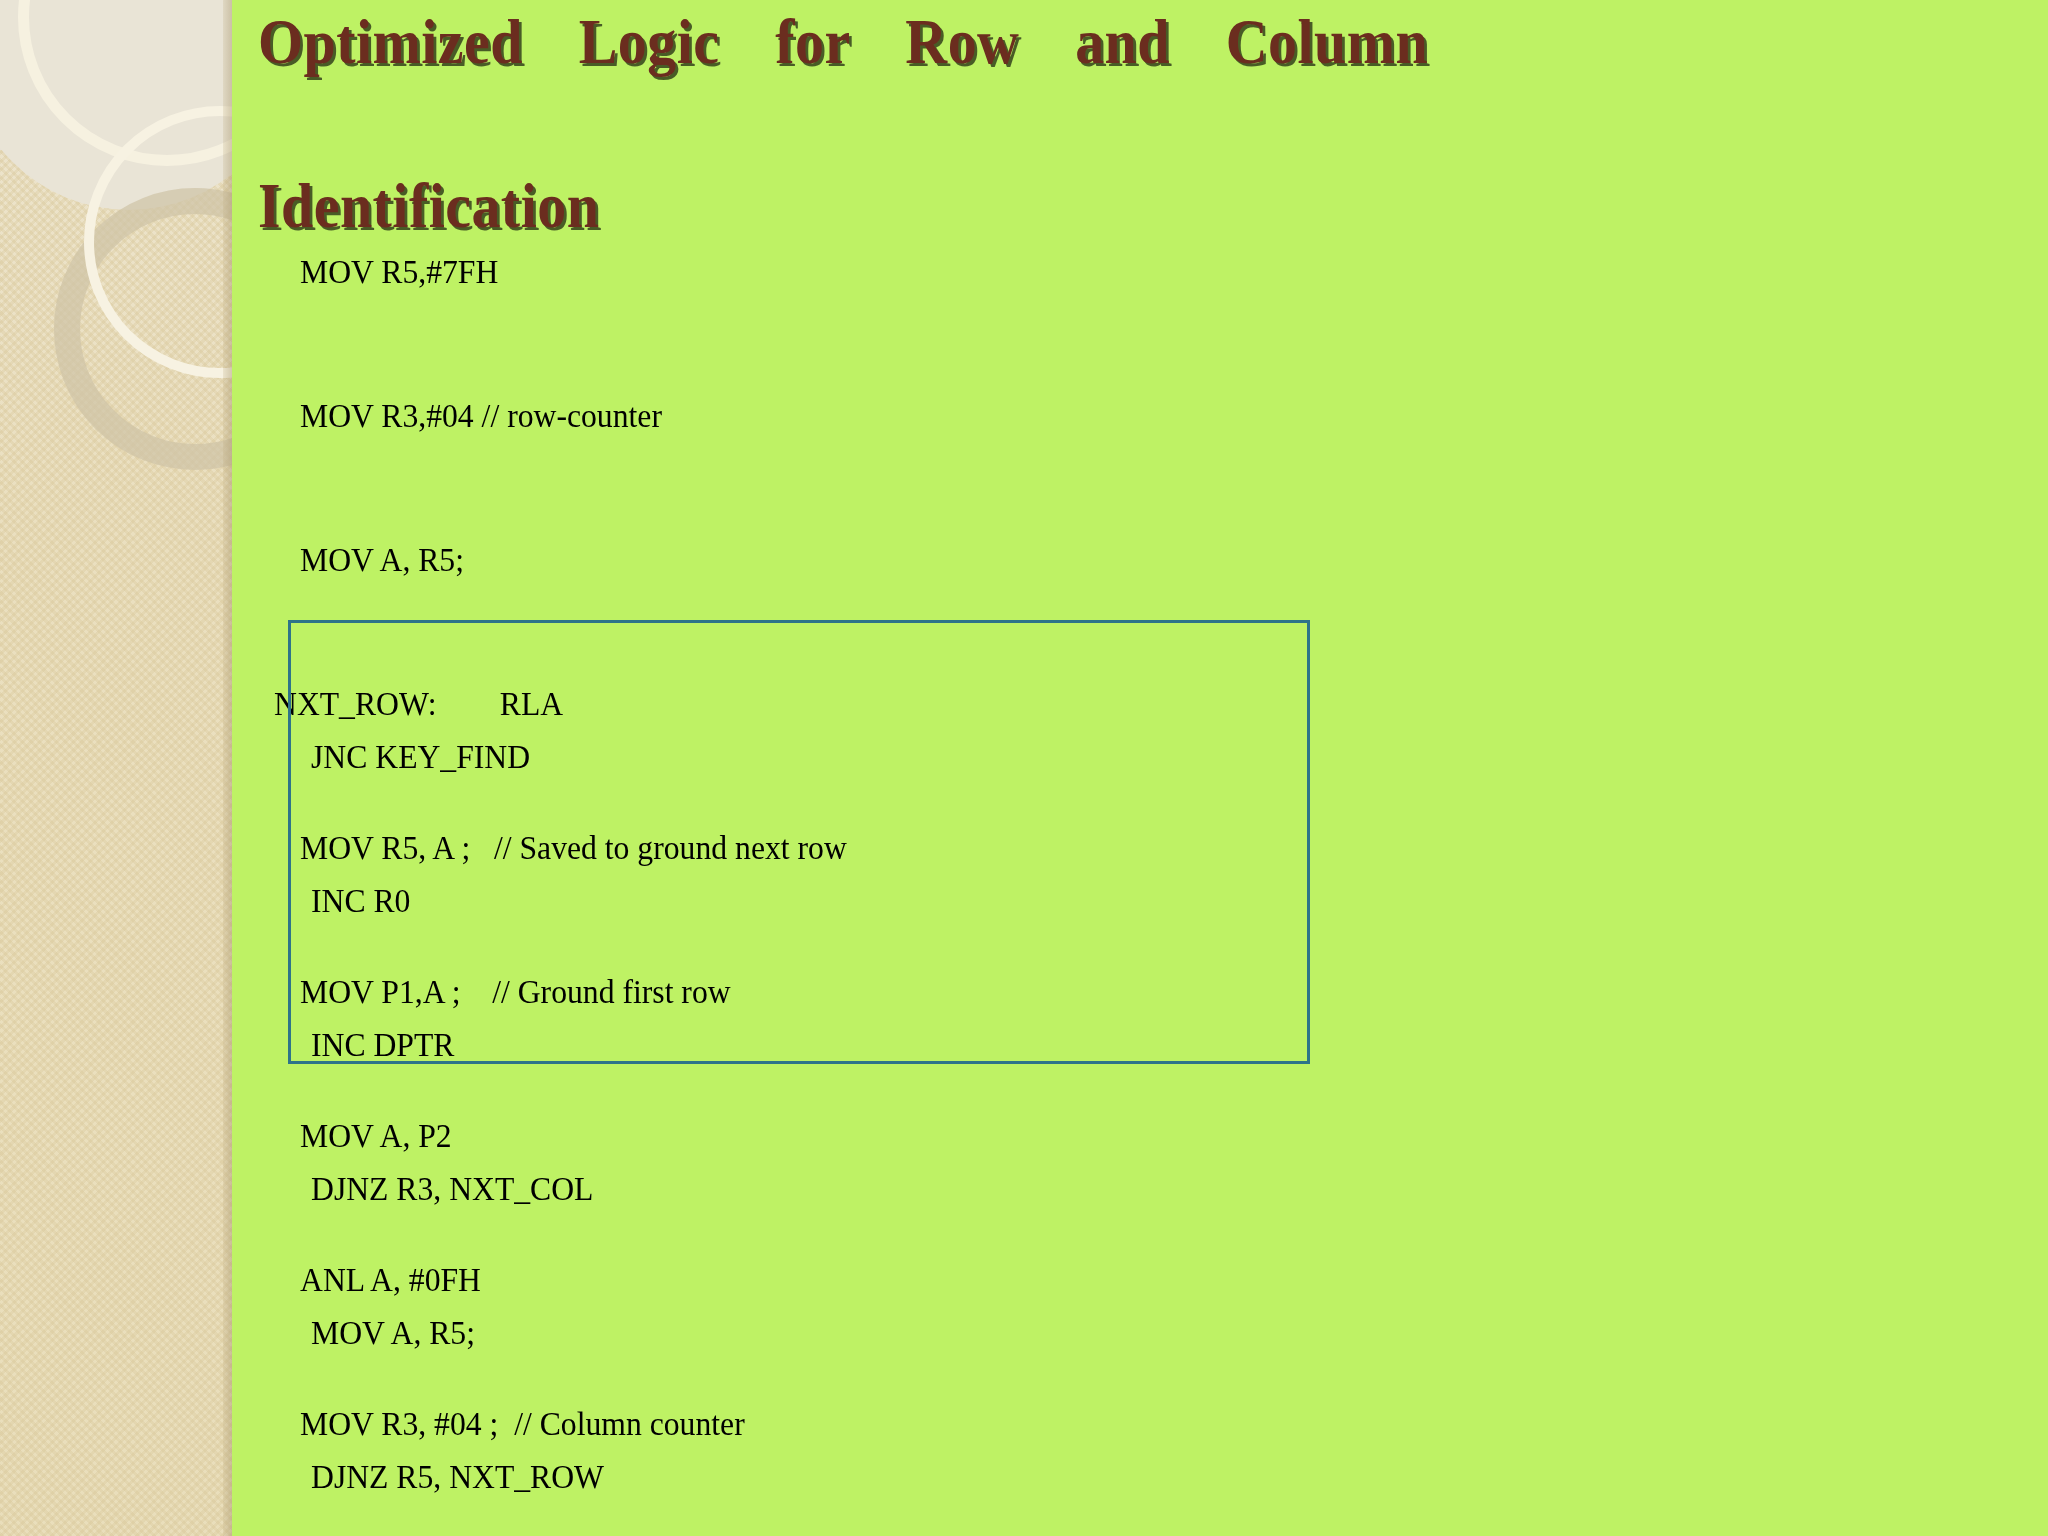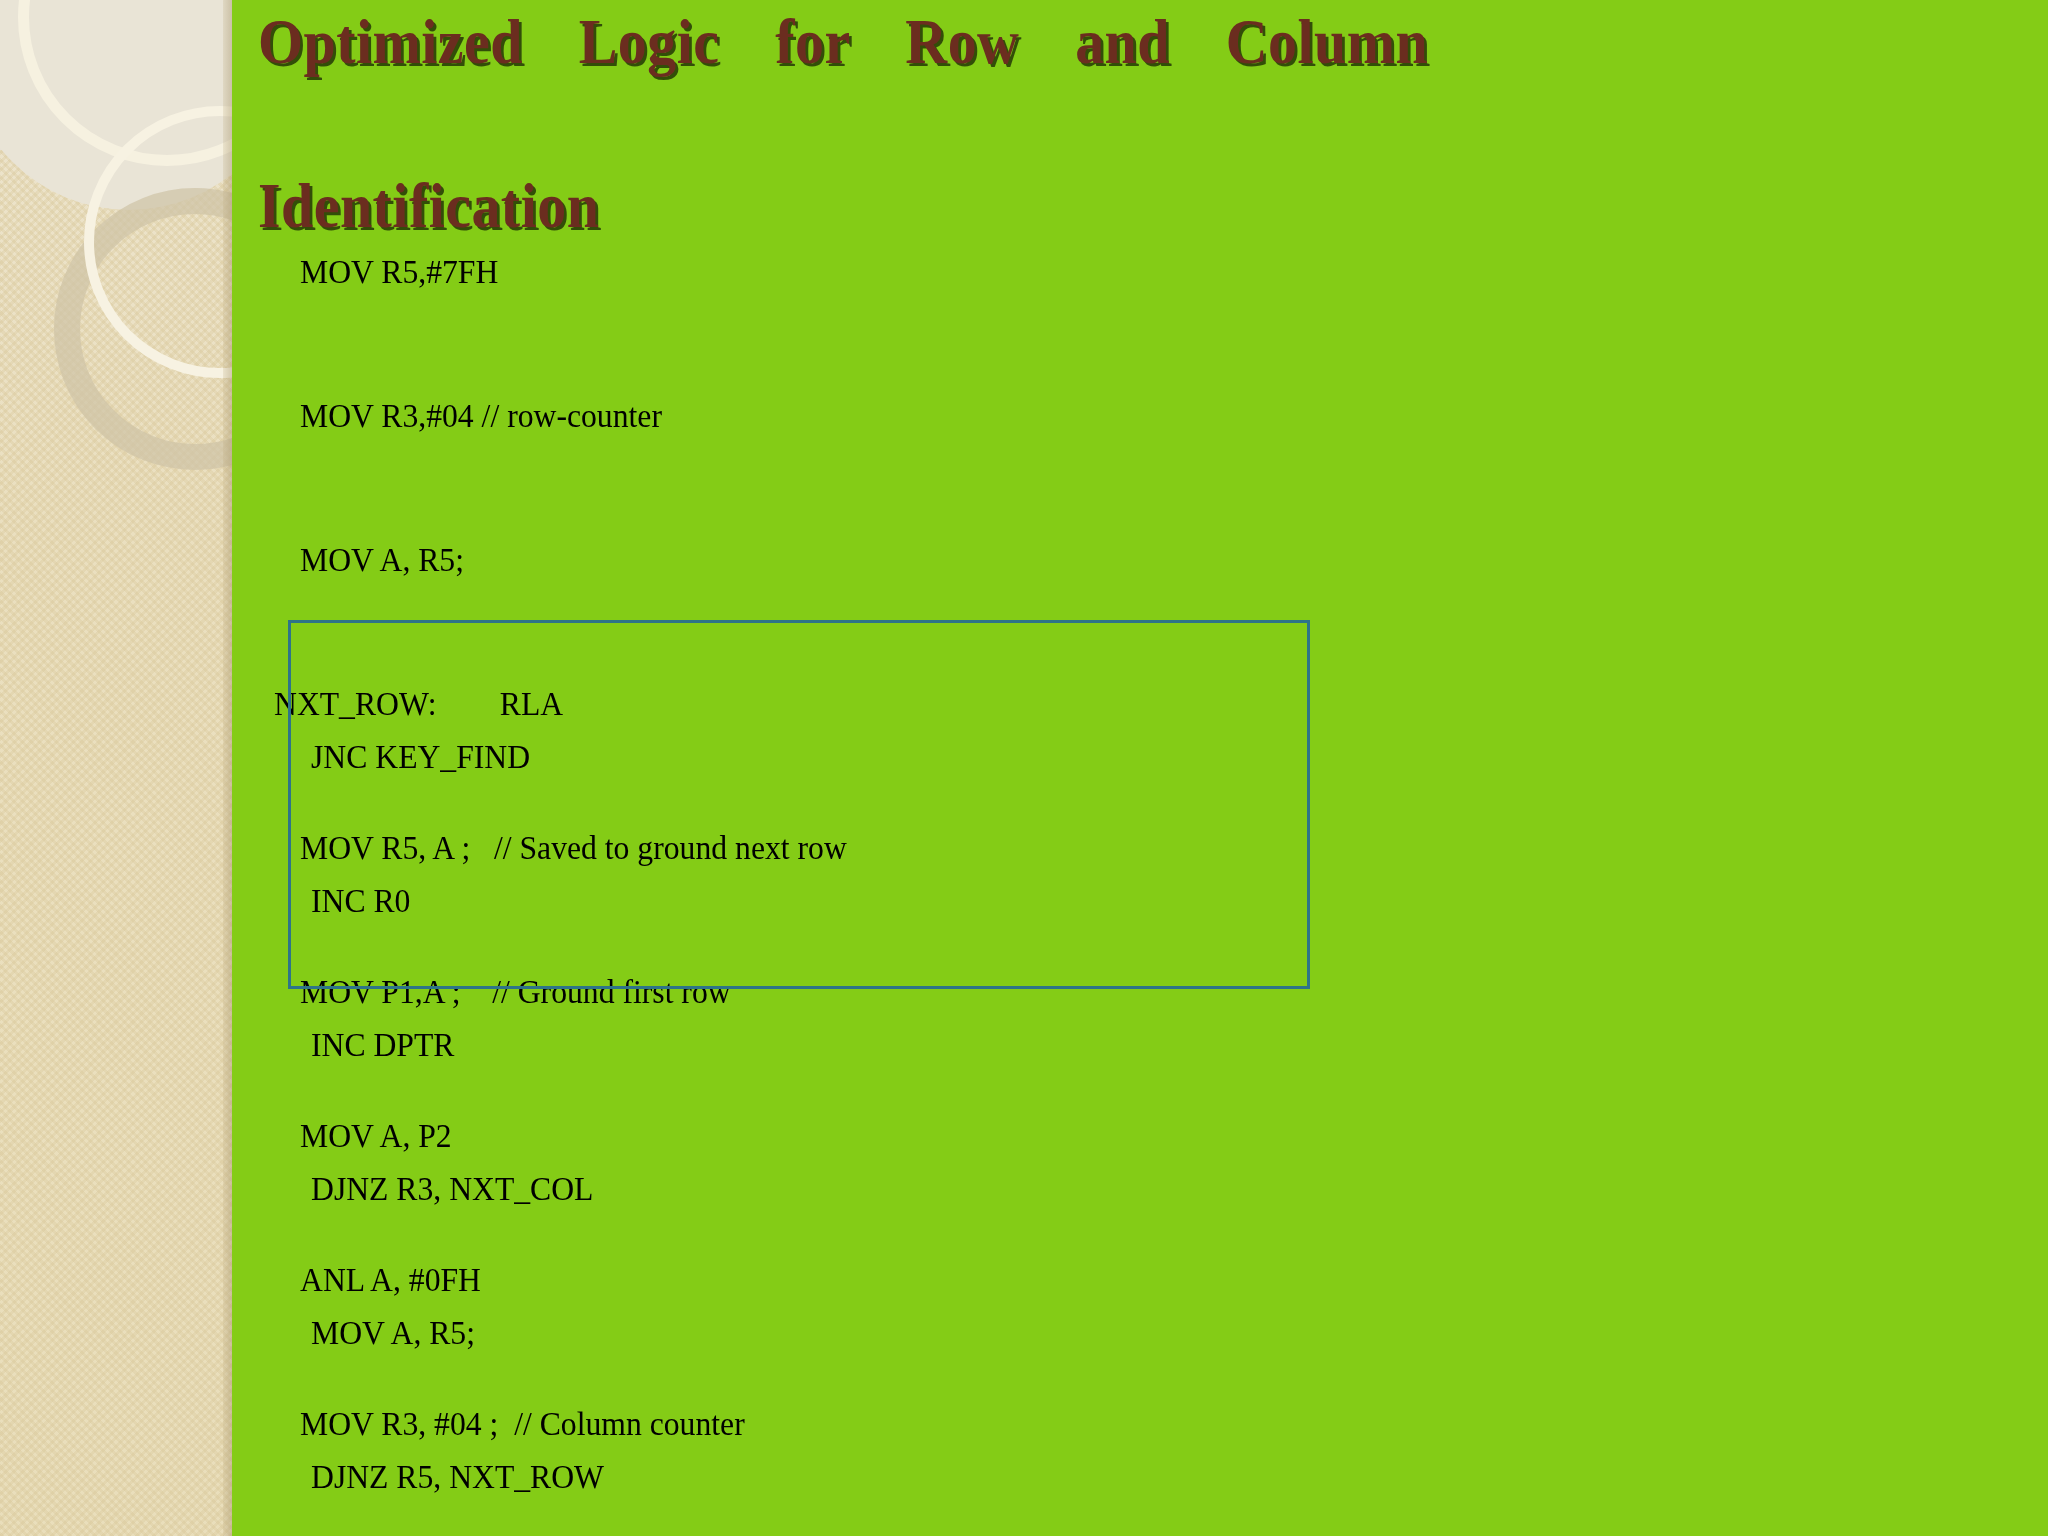--- a/index.html
+++ b/index.html
@@ -3,21 +3,21 @@
 <meta charset="utf-8">
 <style>
   html,body{margin:0;padding:0;}
   body{
     width:2048px;height:1536px;
     background:#ffffff;
     font-family:"Liberation Serif", serif;
     overflow:hidden;
     position:relative;
   }
-  #slide{position:absolute;inset:0;background:#84cc16;}
+  #slide{position:absolute;inset:0;background:#bef264;}
 
   
   .sidebar{
     position:absolute;left:0;top:0;width:232px;height:1536px;
     overflow:hidden;
     background:
       repeating-linear-gradient(45deg, rgba(214,196,148,.30) 0 3px, rgba(0,0,0,0) 3px 6px),
       repeating-linear-gradient(-45deg, rgba(214,196,148,.30) 0 3px, rgba(0,0,0,0) 3px 6px),
       linear-gradient(to bottom,#ece4cf 0%,#ece3ca 10%,#eadfbf 35%,#eadfbd 70%,#e9debb 100%);
   }
@@ -89,21 +89,21 @@
     height:48px;
     transform:scaleX(.96);
     transform-origin:left center;
   }
   .code .line.lbl{ margin-left:-26px; }
 
   
   .codebox{
     position:absolute;
     left:288px;top:620px;
-    width:1022px;height:369px;
+    width:1022px;height:444px;
     border:3px solid #2E7489;
     box-sizing:border-box;
     background:transparent;
   }
   .codebox .inner{
     position:absolute;left:20px;top:14px;width:980px;
     font-family:"Liberation Serif", serif;
     font-size:33px;
     color:#000;
     line-height:48px;

